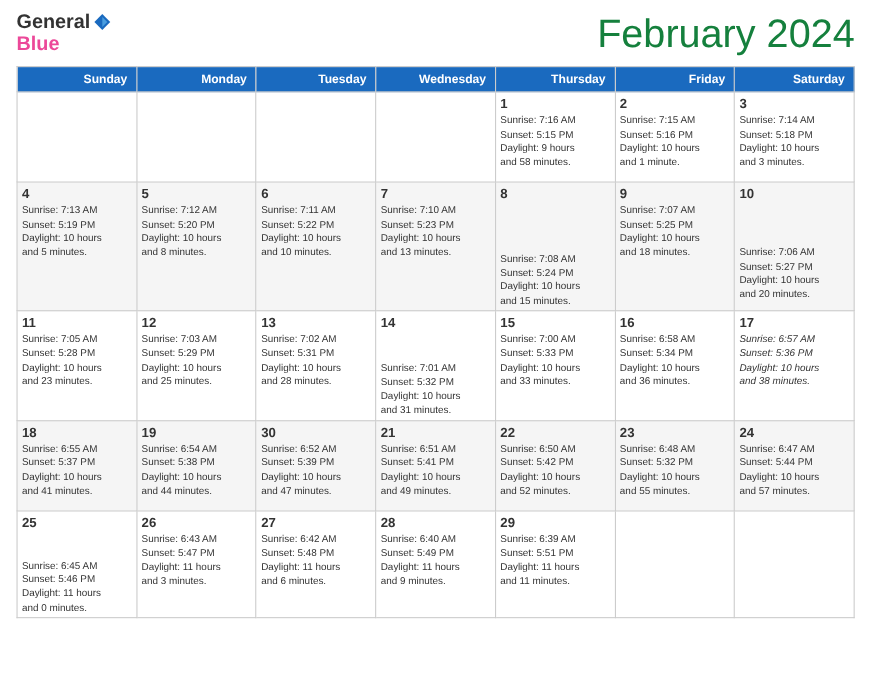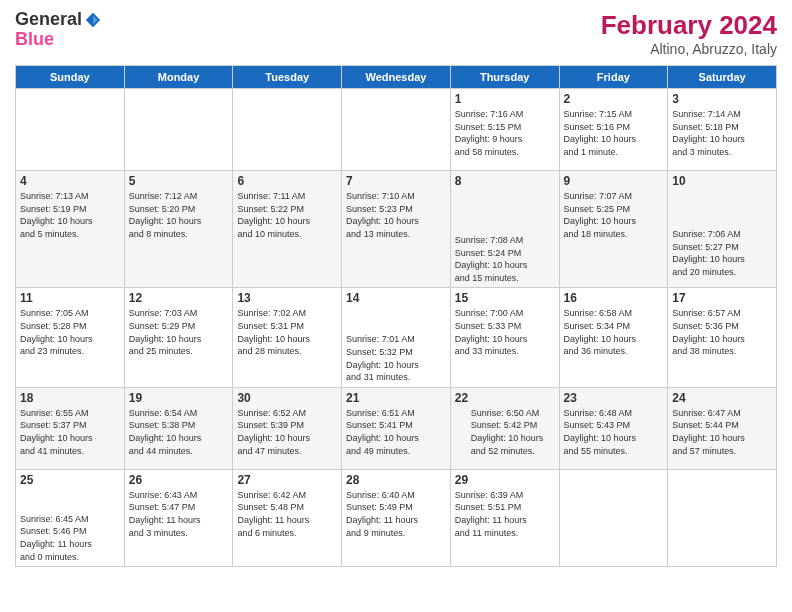--- a/index.html
+++ b/index.html
@@ -21,40 +21,40 @@
       margin-bottom: 8px;
     }
     .logo {
       display: flex;
       align-items: center;
     }
     .title-section {
       text-align: right;
     }
     .month-title {
-      font-size: 26px;
-      font-weight: bold;
-      color: #be185d;
+      font-size: 36px;
+      font-weight: normal;
+      color: #15803d;
     }
     .location {
       font-size: 14px;
       color: #555;
     }
     table {
       width: 100%;
       border-collapse: collapse;
       table-layout: fixed;
     }
     thead tr th {
       background-color: #1a6abf;
       color: white;
       font-size: 11px;
       font-weight: bold;
       padding: 5px 8px;
-      text-align: center;
+      text-align: right;
       border: 1px solid #ccc;
     }
     tbody tr td {
       vertical-align: top;
       border: 1px solid #ccc;
       padding: 3px 4px;
       font-size: 9.5px;
       color: #333;
       height: 82px;
       background: #fff;
@@ -89,21 +89,20 @@
           <span style="color:#333;">General</span><svg width="18" height="18" viewBox="0 0 20 20" style="vertical-align:middle;margin-left:2px;">
               <polygon points="10,2 18,10 10,18 2,10" fill="#1a6abf"></polygon>
               <polygon points="10,5 15,10 10,15" fill="#4a9ee0"></polygon>
             </svg>
         </div>
         <div style="font-size:18px;font-weight:bold;color:#ec4899;line-height:1.1;">Blue</div>
       </div>
     </div>
     <div class="title-section">
       <div class="month-title">February 2024</div>
-      <div class="location">Altino, Abruzzo, Italy</div>
     </div>
   </div>
 
   <table>
     <thead>
       <tr id="thead-row">
           <th>Sunday</th>
           <th>Monday</th>
           <th>Tuesday</th>
           <th>Wednesday</th>
@@ -229,21 +228,21 @@
           </td>
           <td>
             <span class="day-num">16</span>
             <div class="day-info" style="white-space: pre-line;">Sunrise: 6:58 AM
 Sunset: 5:34 PM
 Daylight: 10 hours
 and 36 minutes.</div>
           </td>
           <td>
             <span class="day-num">17</span>
-            <div class="day-info" style="white-space: pre-line;">Sunrise: 6:57 AM
+            <div class="day-info" style="white-space: pre-line; font-style: italic;">Sunrise: 6:57 AM
 Sunset: 5:36 PM
 Daylight: 10 hours
 and 38 minutes.</div>
           </td>
         </tr>
         <tr>
           <td>
             <span class="day-num">18</span>
             <div class="day-info" style="white-space: pre-line;">Sunrise: 6:55 AM
 Sunset: 5:37 PM
@@ -266,29 +265,29 @@
           </td>
           <td>
             <span class="day-num">21</span>
             <div class="day-info" style="white-space: pre-line;">Sunrise: 6:51 AM
 Sunset: 5:41 PM
 Daylight: 10 hours
 and 49 minutes.</div>
           </td>
           <td>
             <span class="day-num">22</span>
-            <div class="day-info" style="white-space: pre-line; margin-left: 16px;">Sunrise: 6:50 AM
+            <div class="day-info" style="white-space: pre-line;">Sunrise: 6:50 AM
 Sunset: 5:42 PM
 Daylight: 10 hours
 and 52 minutes.</div>
           </td>
           <td>
             <span class="day-num">23</span>
             <div class="day-info" style="white-space: pre-line;">Sunrise: 6:48 AM
-Sunset: 5:43 PM
+Sunset: 5:32 PM
 Daylight: 10 hours
 and 55 minutes.</div>
           </td>
           <td>
             <span class="day-num">24</span>
             <div class="day-info" style="white-space: pre-line;">Sunrise: 6:47 AM
 Sunset: 5:44 PM
 Daylight: 10 hours
 and 57 minutes.</div>
           </td>

